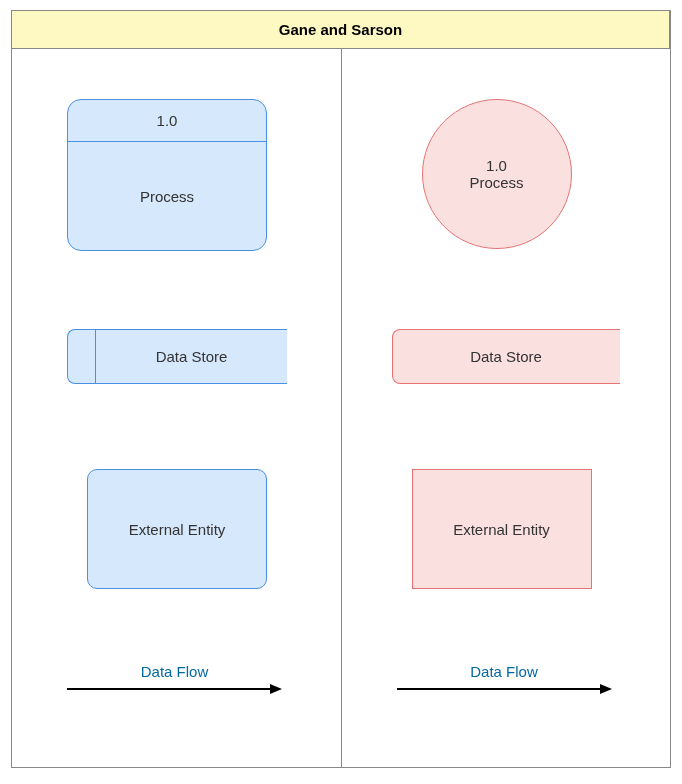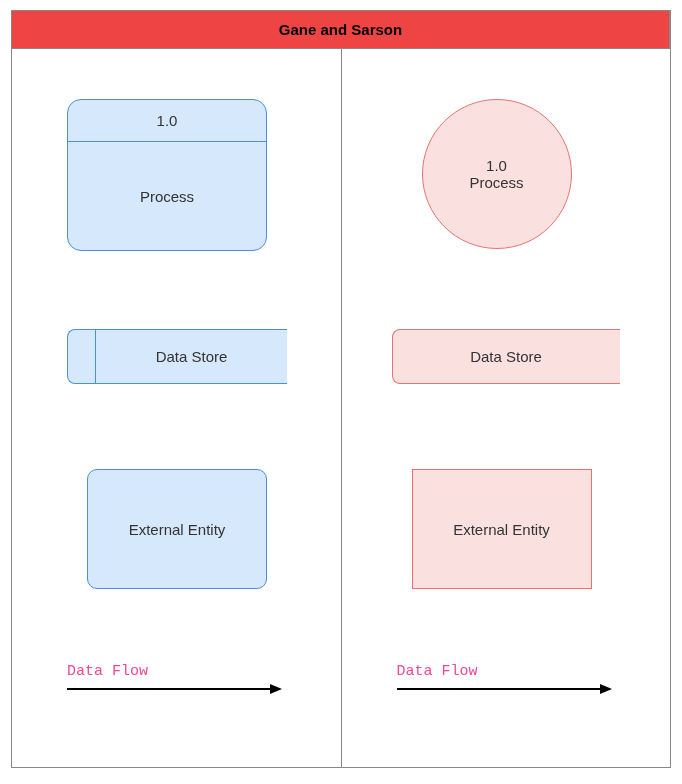--- a/index.html
+++ b/index.html
@@ -9,21 +9,21 @@
     width: 682px;
     height: 784px;
   }
   .table-outer {
     border: 1px solid #888;
     width: 660px;
     margin: 10px auto 0 auto;
   }
   .header-row {
     display: flex;
-    background: #ef4444;
+    background: #fef9c3;
     border-bottom: 1px solid #888;
   }
   .header-cell {
     flex: 1;
     text-align: center;
     font-weight: bold;
     font-size: 15px;
     padding: 10px 0;
   }
   .header-cell:first-child { border-right: 1px solid #888; }
@@ -129,24 +129,23 @@
     font-size: 15px; color: #333;
   }
 
   
   .dataflow-wrap {
     position: absolute;
     top: 614px; left: 55px;
     width: 215px;
   }
   .dataflow-label {
-    text-align: left;
-    font-size: 15px; color: #ec4899;
+    text-align: center;
+    font-size: 15px; color: #0369a1;
     margin-bottom: 4px;
-    font-family: Liberation Mono, monospace;
   }
   .dataflow-arrow {
     display: flex; align-items: center;
   }
   .dataflow-line {
     flex: 1; height: 1.5px; background: #000;
   }
   .dataflow-head {
     width: 0; height: 0;
     border-left: 12px solid #000;

